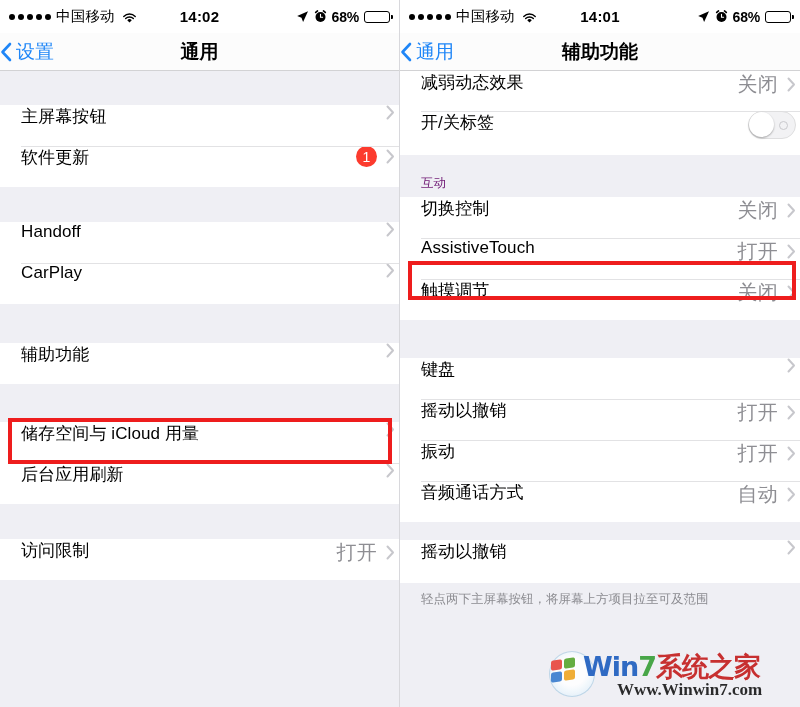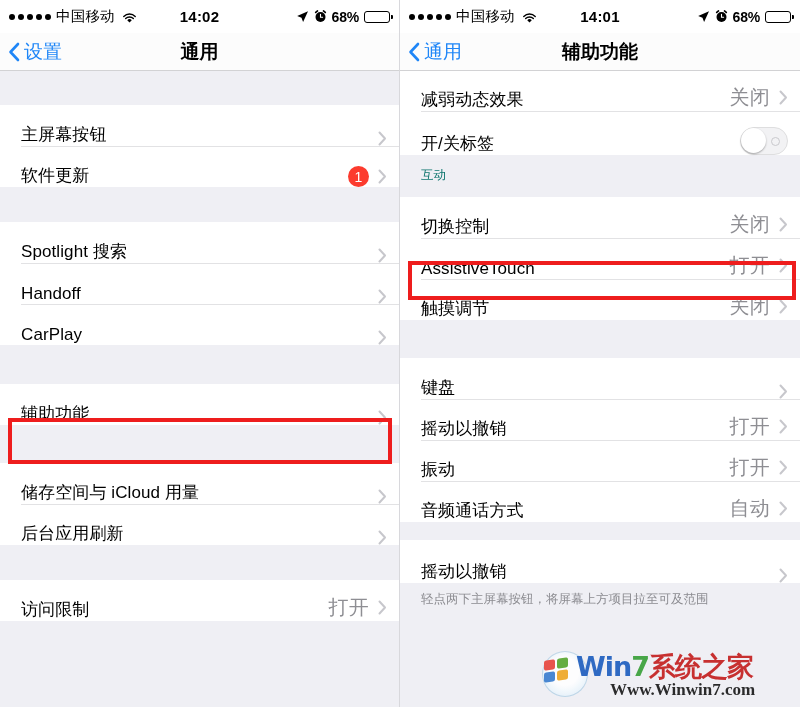--- a/index.html
+++ b/index.html
@@ -106,21 +106,21 @@
     border-bottom: 1px solid #d2d2d4;
     display: flex;
     align-items: center;
     position: relative;
     box-sizing: border-box;
   }
   .back {
     display: flex;
     align-items: center;
     gap: 4px;
-    padding-left: 8px;
+    padding-left: 0;
     color: #1f86f7;
     font-size: 19px;
     cursor: pointer;
     z-index: 2;
     justify-content: space-between;
   }
   .chev-back {
     width: 12px; height: 20px;
     display: block;
   }
@@ -136,23 +136,23 @@
   
   .scroll { background: #efeff4; }
   .gap {
     background: #efeff4;
   }
   .group { background: #ffffff; }
   .row {
     height: 41px;
     background: #ffffff;
     display: flex;
-    align-items: flex-end;
+    align-items: flex-start;
     padding-left: 21px;
-    padding-right: 12px;
+    padding-right: 4px;
     box-sizing: border-box;
     position: relative;
     cursor: pointer;
   }
   .row + .row::before {
     content: "";
     position: absolute;
     left: 21px; right: 0; top: 0;
     height: 1px;
     background: #e2e2e4;
@@ -188,22 +188,22 @@
     font-size: 14px;
     display: flex;
     align-items: center;
     justify-content: center;
     padding: 0 6px;
     box-sizing: border-box;
     font-weight: 500;
   }
   .section-hdr {
     font-size: 12.5px;
-    color: #0f766e;
-    padding: 0 0 13px 21px;
+    color: #701a75;
+    padding: 0 0 5px 21px;
     background: #efeff4;
     display: flex;
     align-items: flex-end;
     box-sizing: border-box;
   }
   .footer-note {
     font-size: 12.5px;
     color: #8b8b90;
     padding: 8px 21px 0 21px;
     background: #efeff4;
@@ -245,21 +245,21 @@
     position: absolute;
     border: 4px solid #ee1d1d;
     box-sizing: border-box;
     pointer-events: none;
     z-index: 5;
   }
 
   
   .watermark {
     position: absolute;
-    right: 18px;
+    right: 11px;
     bottom: 2px;
     width: 250px;
     height: 58px;
     pointer-events: none;
     opacity: .92;
     z-index: 9;
   }
   .wm-logo {
     position: absolute;
     left: 10px; top: 4px;
@@ -386,30 +386,20 @@
                 </svg>
             </span>
           </span>
         </div>
       </div>
 
       <div class="gap" style="height:35px"></div>
 
       <div class="group">
         <div class="row">
-          <span class="row-label">Spotlight 搜索</span>
-          <span class="row-right">
-            <span class="chev">
-              <svg viewBox="0 0 9 15" width="9" height="15">
-                  <path d="M1.5 1.5 7 7.5 1.5 13.5" stroke="#c7c7cc" stroke-width="2" fill="none" stroke-linecap="round" stroke-linejoin="round"></path>
-                </svg>
-            </span>
-          </span>
-        </div>
-        <div class="row">
           <span class="row-label">Handoff</span>
           <span class="row-right">
             <span class="chev">
               <svg viewBox="0 0 9 15" width="9" height="15">
                   <path d="M1.5 1.5 7 7.5 1.5 13.5" stroke="#c7c7cc" stroke-width="2" fill="none" stroke-linecap="round" stroke-linejoin="round"></path>
                 </svg>
             </span>
           </span>
         </div>
         <div class="row">

